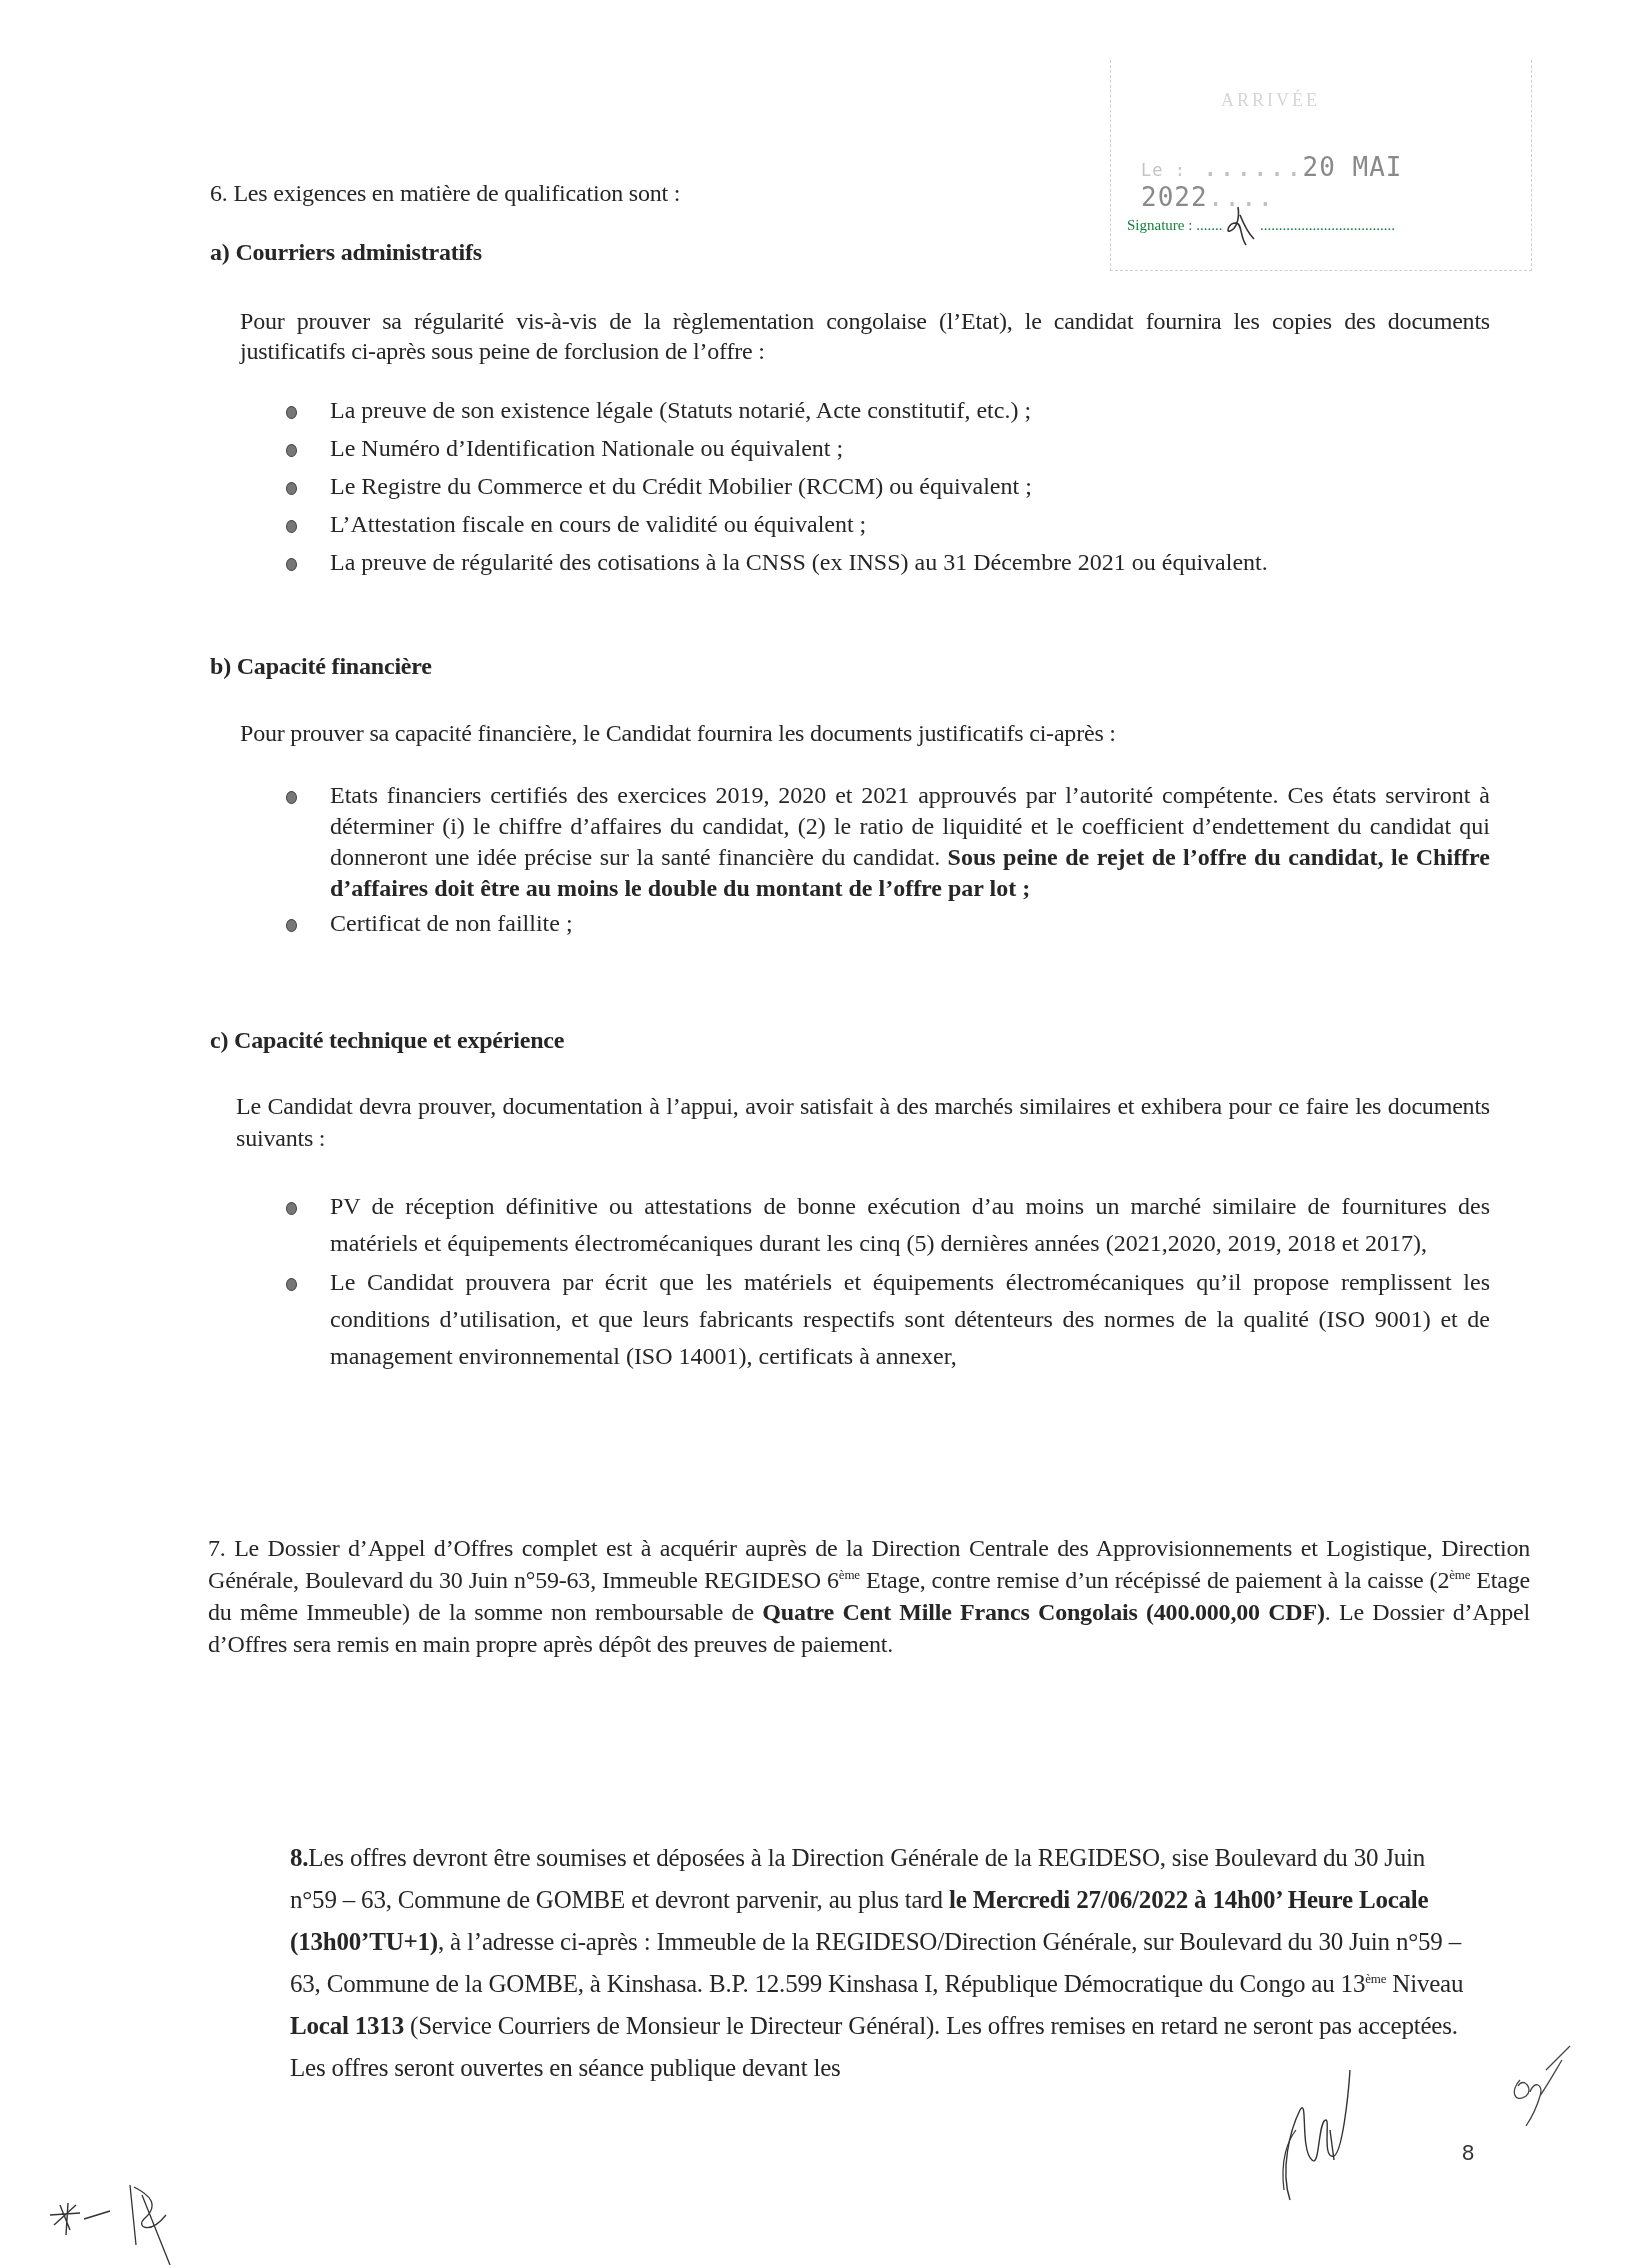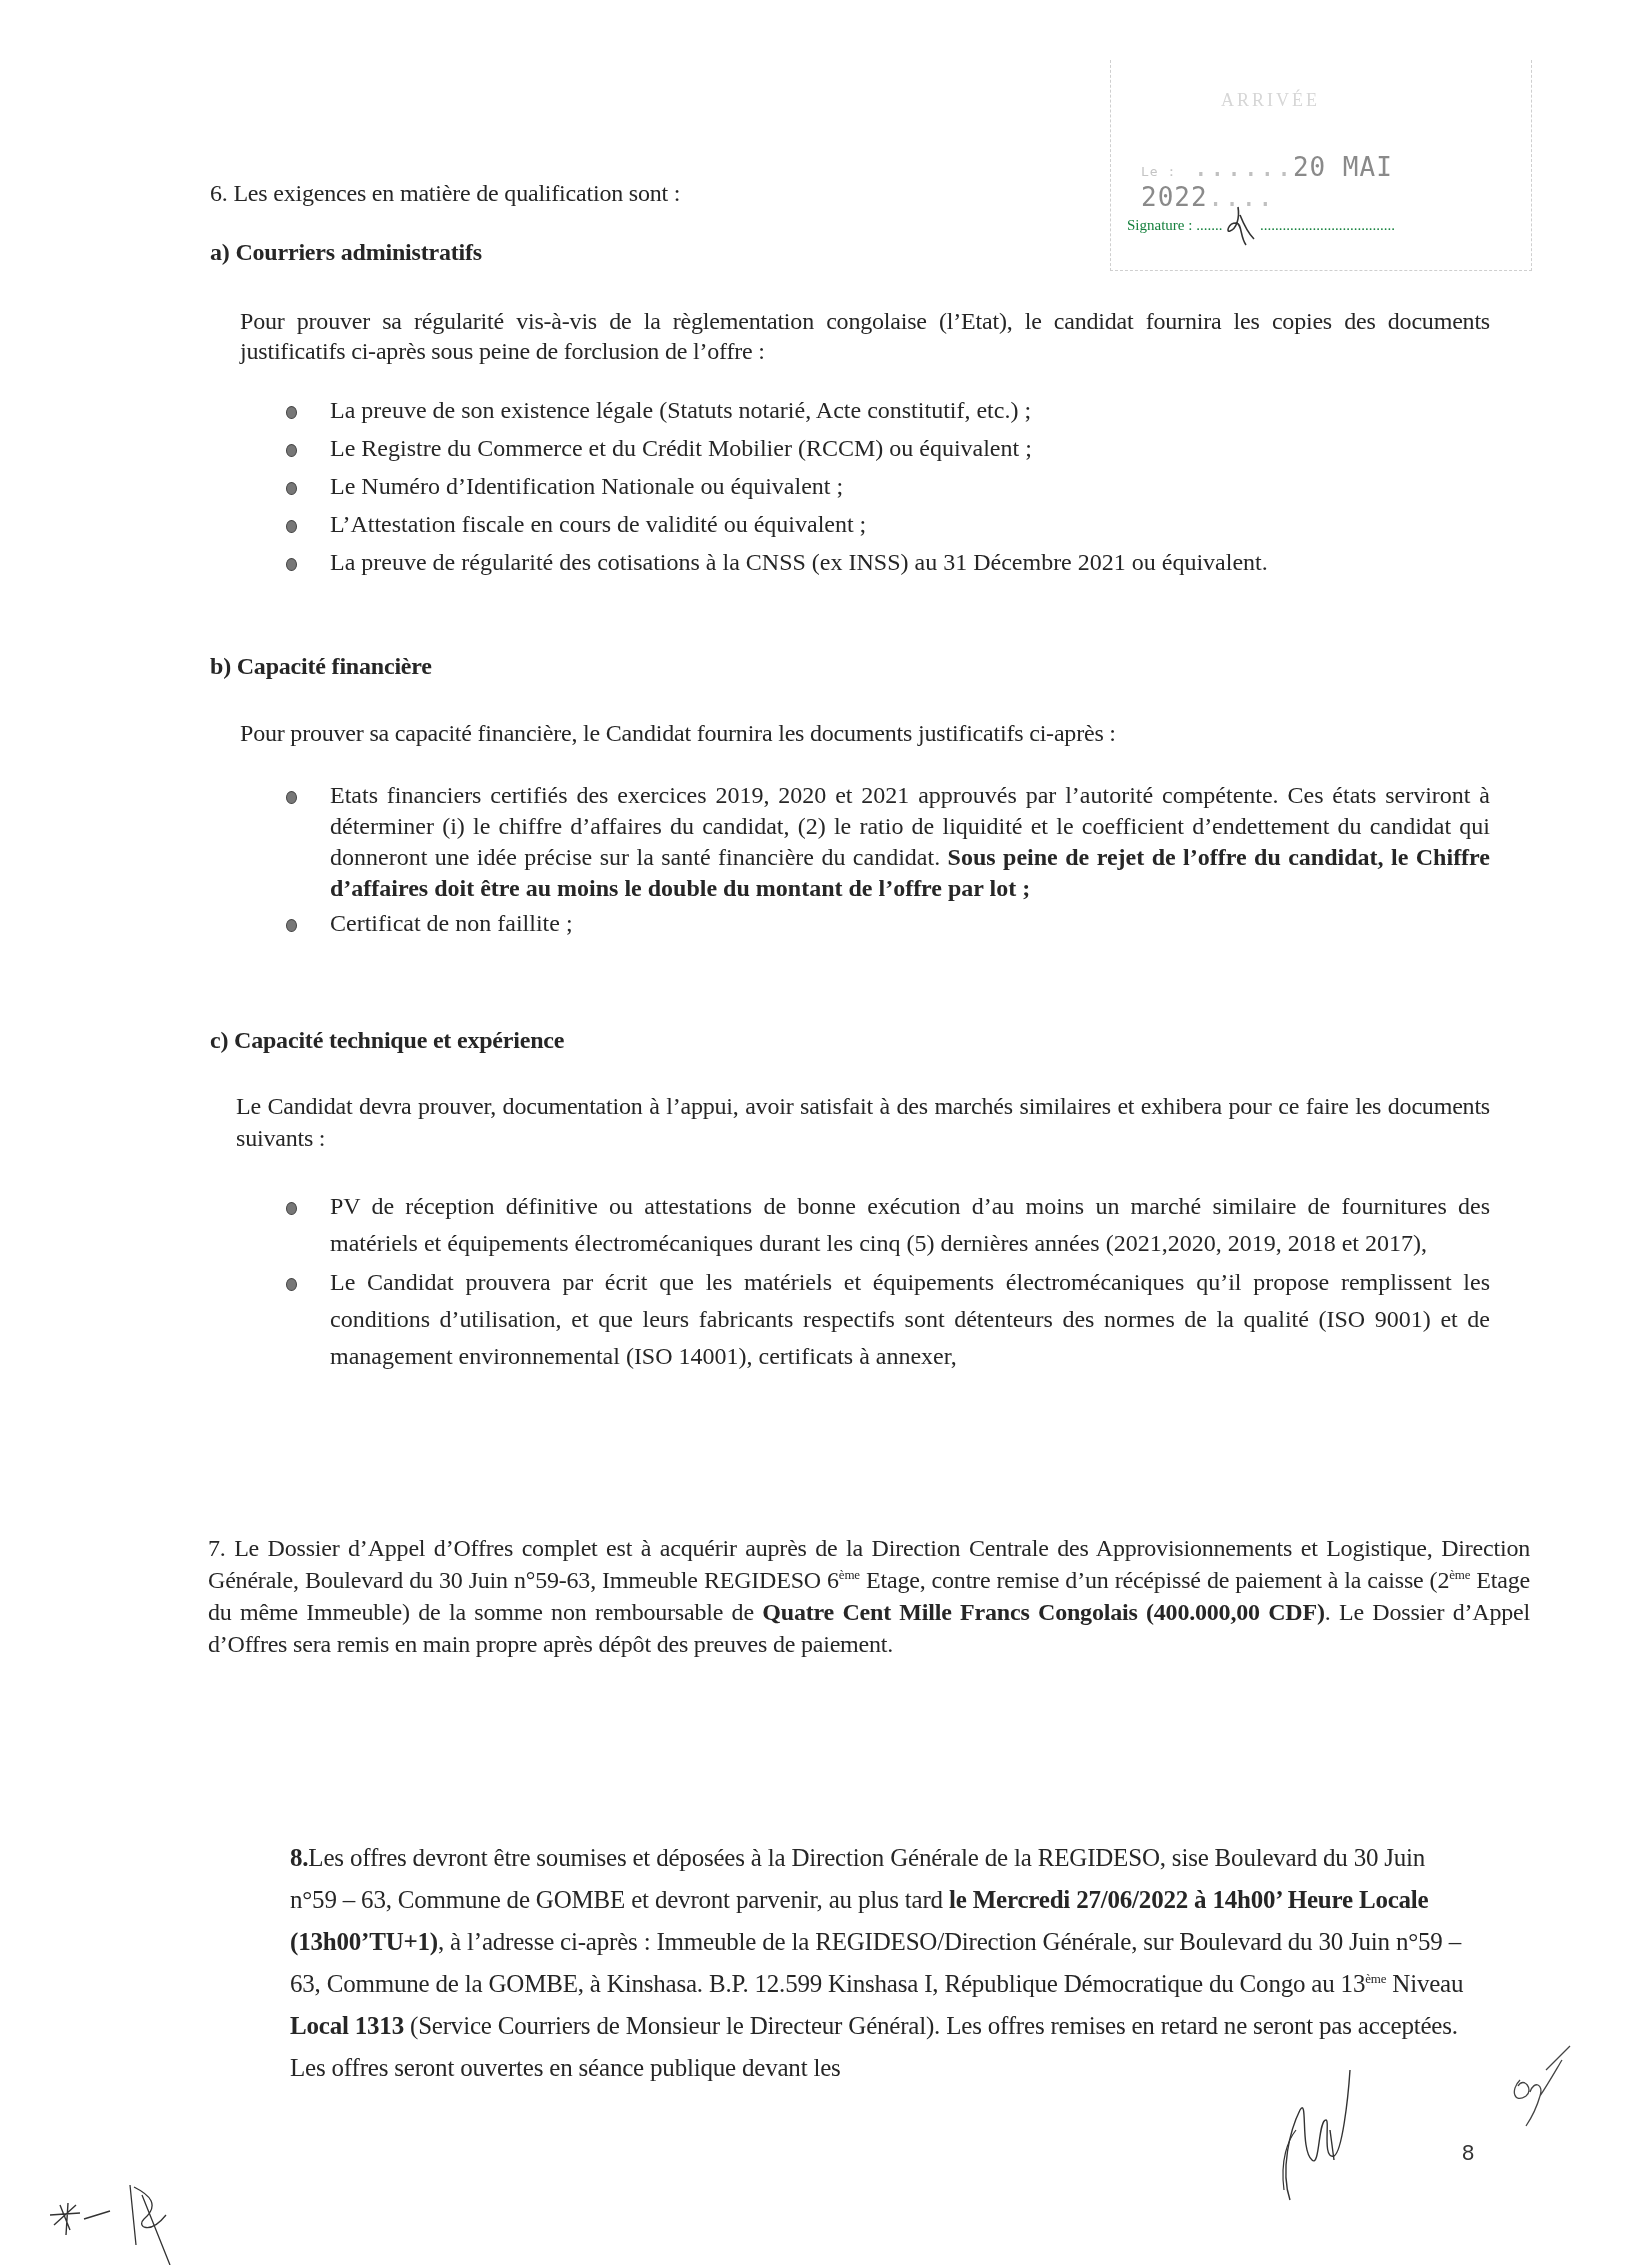--- a/index.html
+++ b/index.html
@@ -27,42 +27,42 @@
   svg.scribble { position:absolute; }
 </style>
 </head>
 <body>
 
 <div class="page">
 
   <div class="stamp">
     <div class="faint">ARRIVÉE</div>
     <div class="date">
-      <span style="font-size:13px;color:#c4c4c4;">Le :</span>
+      <span style="font-size:17px;color:#c4c4c4;">Le :</span>
       <span class="dots">......</span><span>20 MAI 2022</span><span class="dots">....</span>
     </div>
     <div class="sig">
       <span>Signature :</span>
       <span>.......</span>
       <svg width="30" height="44" viewBox="0 0 30 44" style="vertical-align:middle">
         <path d="M12 2 C14 14 10 24 4 26 C0 28 2 18 10 18 C16 18 14 32 20 40 M14 10 C18 20 22 28 28 34" stroke="#333" stroke-width="1.6" fill="none"></path>
       </svg>
       <span>....................................</span>
     </div>
   </div>
 
   <div class="txt" style="left:210px; top:178px;">6.  Les exigences en matière de qualification sont :</div>
 
   <div class="txt b" style="left:210px; top:237px;">a)  Courriers administratifs</div>
   <div class="txt just" style="left:240px; top:306px; width:1250px;">Pour prouver sa régularité vis-à-vis de la règlementation congolaise (l’Etat), le candidat fournira les copies des documents justificatifs ci-après sous peine de forclusion de l’offre :</div>
 
   <ul class="bl" style="left:282px; top:395px; width:1208px;">
     <li style="margin-bottom:8px;"><span class="dot"></span><span>La preuve de son existence légale (Statuts notarié, Acte constitutif, etc.) ;</span></li>
+    <li style="margin-bottom:8px;"><span class="dot"></span><span>Le Numéro d’Identification Nationale ou équivalent ;</span></li>
     <li style="margin-bottom:8px;"><span class="dot"></span><span>Le Registre du Commerce et du Crédit Mobilier (RCCM) ou équivalent ;</span></li>
-    <li style="margin-bottom:8px;"><span class="dot"></span><span>Le Numéro d’Identification Nationale ou équivalent ;</span></li>
     <li style="margin-bottom:8px;"><span class="dot"></span><span>L’Attestation fiscale en cours de validité ou équivalent ;</span></li>
     <li class="just"><span class="dot"></span><span>La preuve de régularité des cotisations à la CNSS (ex INSS) au 31 Décembre 2021 ou équivalent.</span></li>
   </ul>
 
   <div class="txt b" style="left:210px; top:651px;">b)  Capacité financière</div>
   <div class="txt" style="left:240px; top:718px;">Pour prouver sa capacité financière, le Candidat fournira les documents justificatifs ci-après :</div>
 
   <ul class="bl" style="left:282px; top:780px; width:1208px;">
     <li class="just" style="margin-bottom:4px; line-height:31px;"><span class="dot"></span><span>Etats financiers certifiés des exercices 2019, 2020 et 2021 approuvés par l’autorité compétente. Ces états serviront à déterminer (i) le chiffre d’affaires du candidat, (2) le ratio de liquidité et le coefficient d’endettement du candidat qui donneront une idée précise sur la santé financière du candidat. </span><span class="b">Sous peine de rejet de l’offre du candidat, le Chiffre d’affaires doit être au moins le double du montant de l’offre par lot ;</span></li>
     <li><span class="dot"></span><span>Certificat de non faillite ;</span></li>

